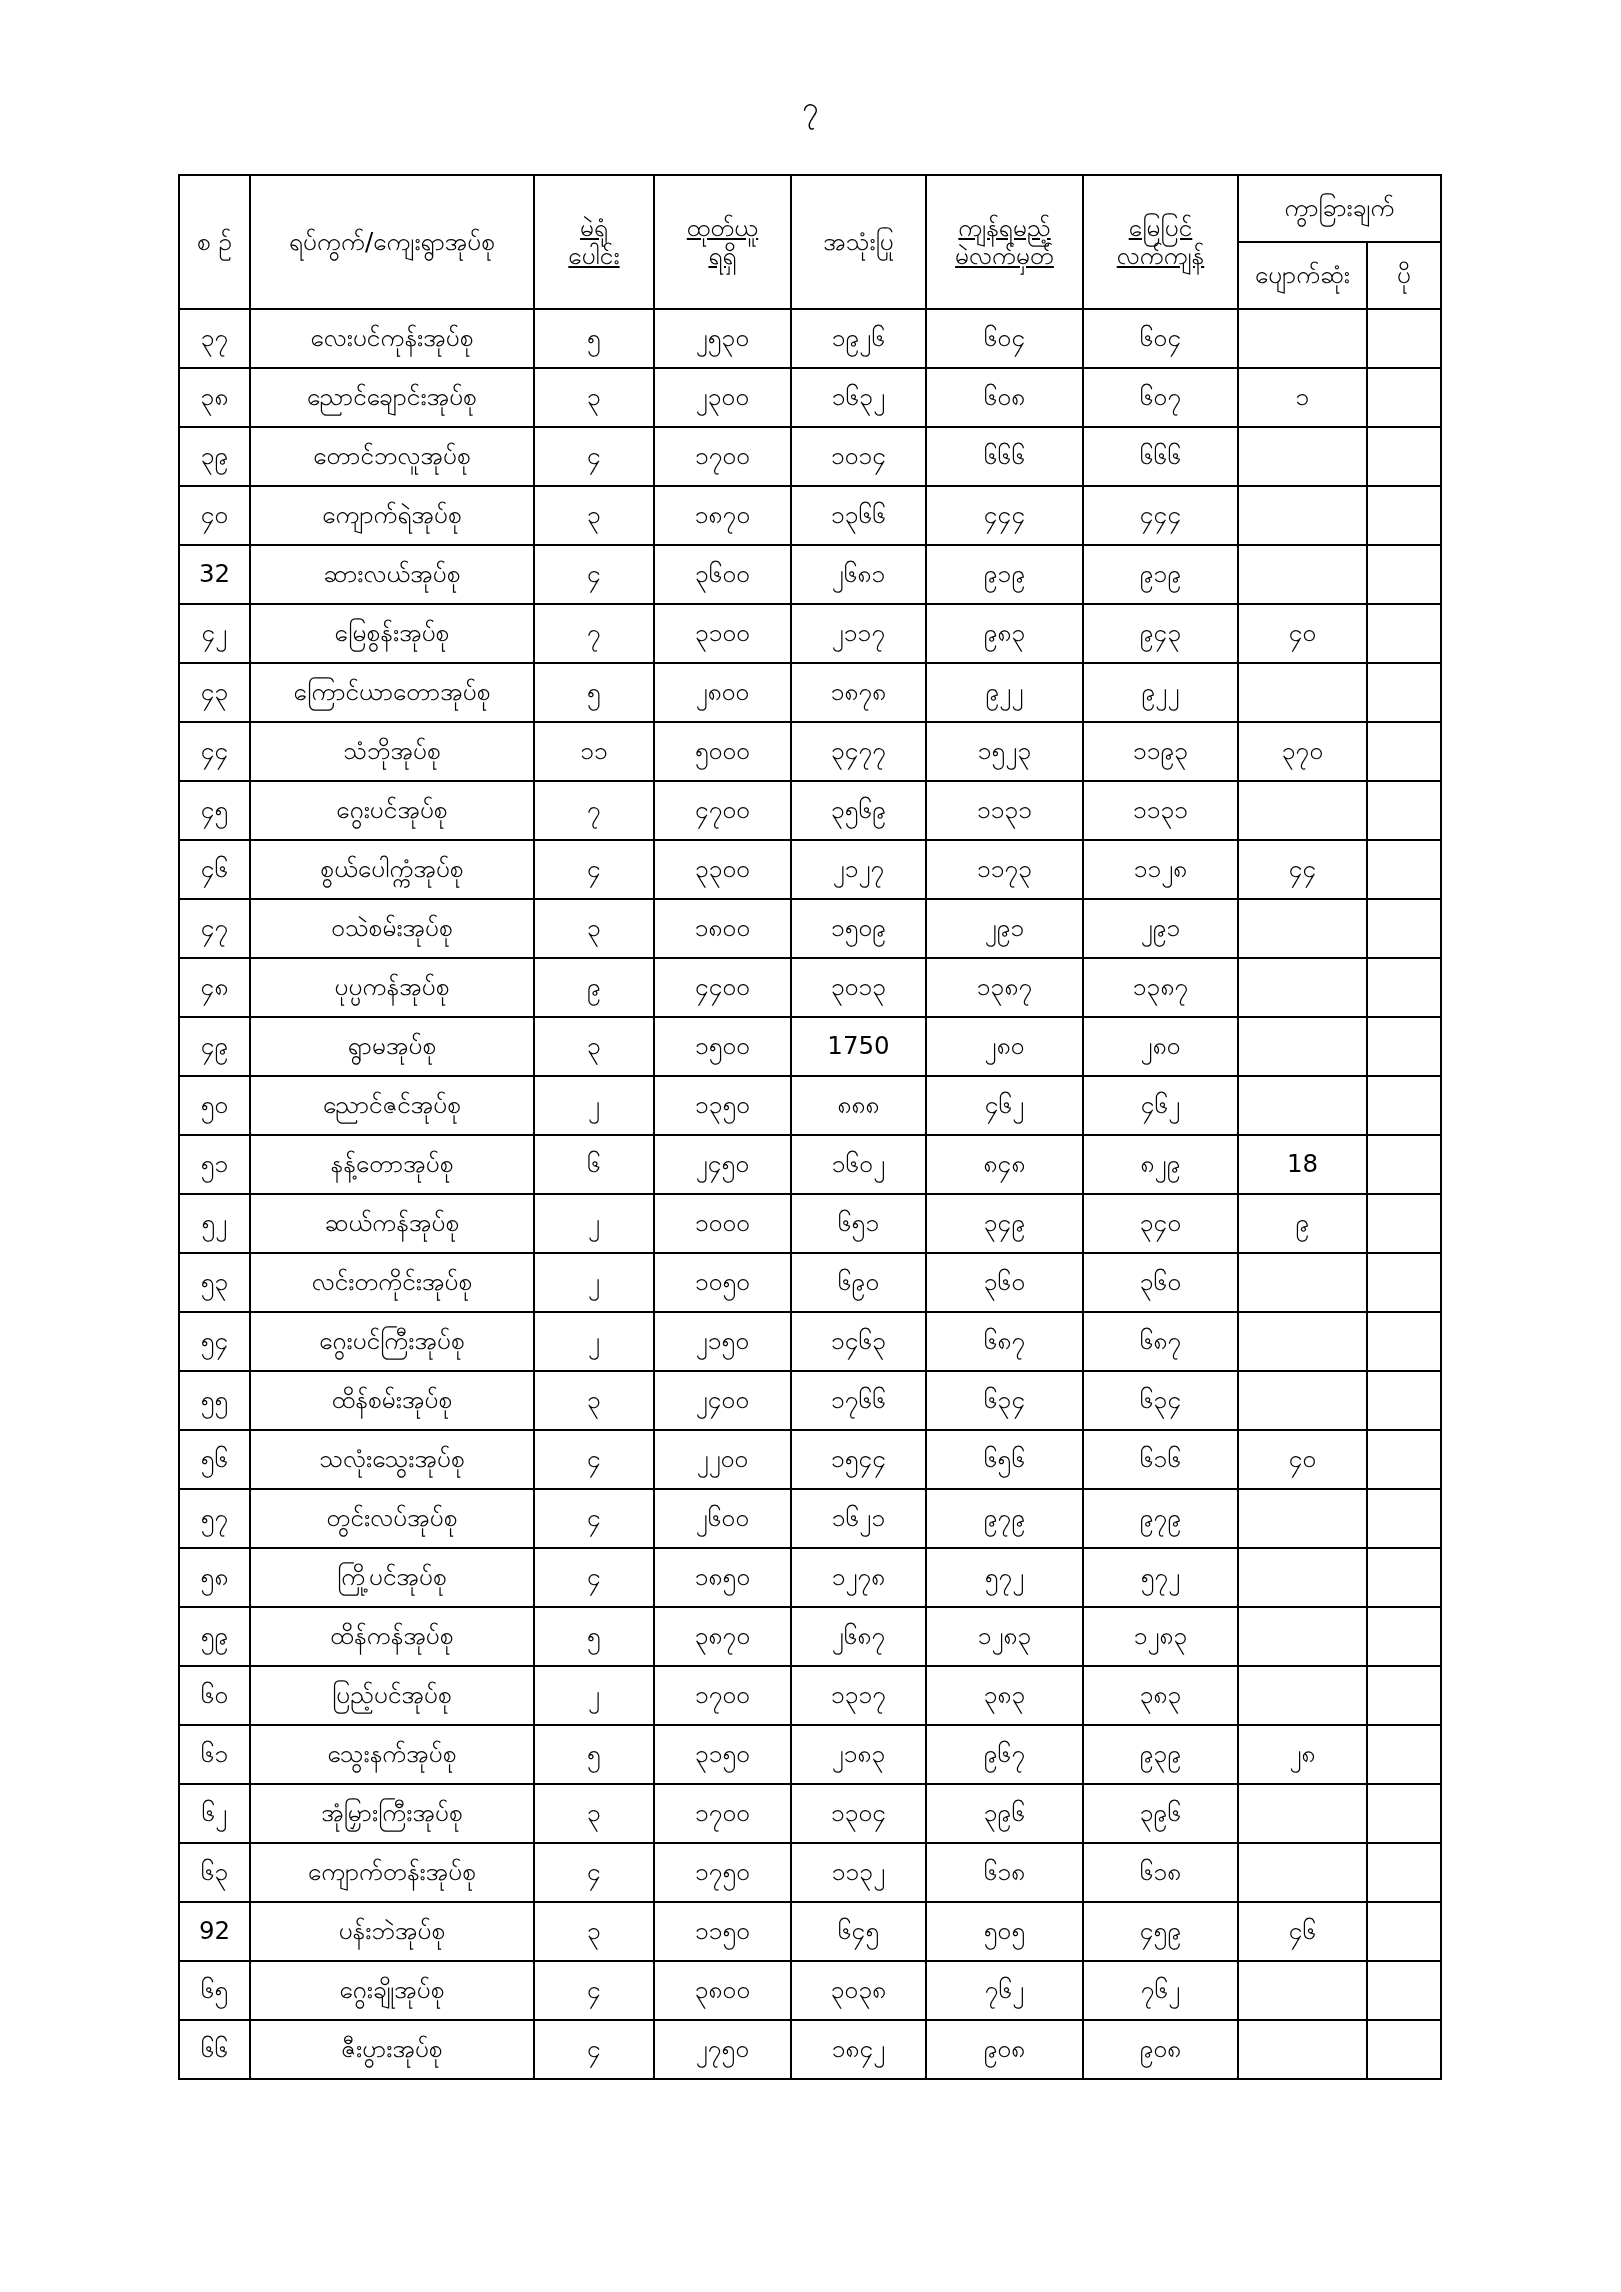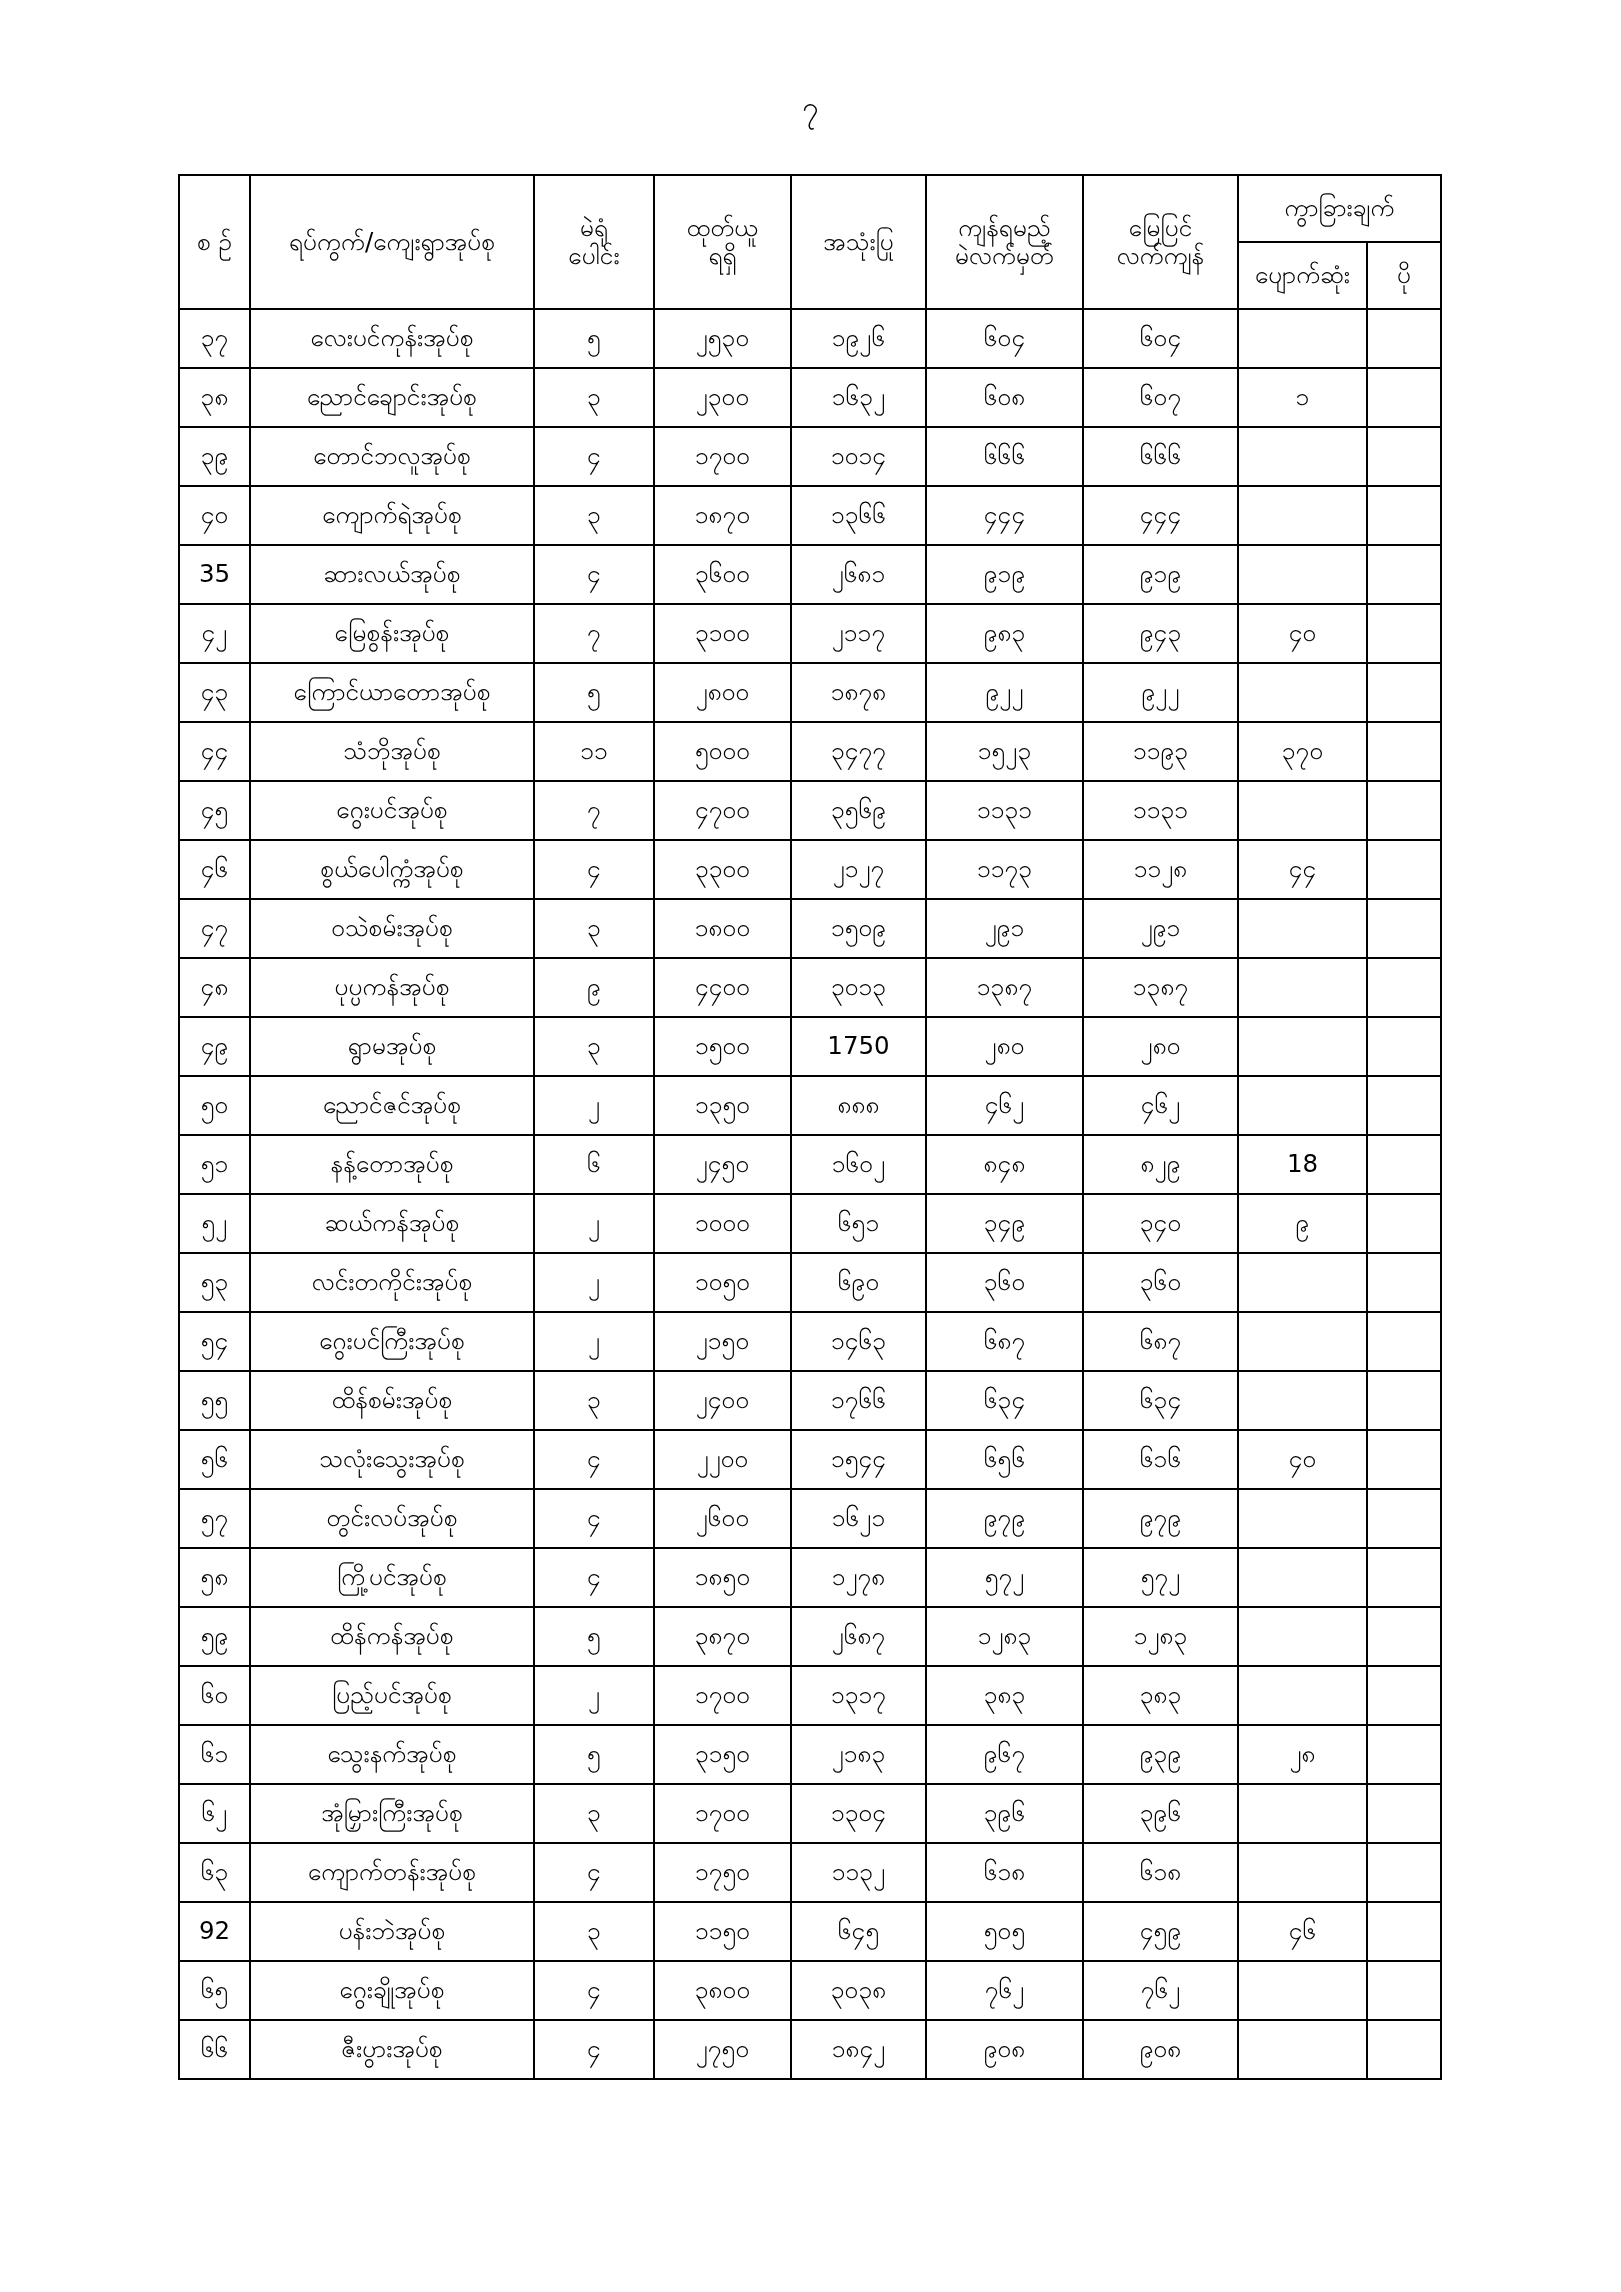--- a/index.html
+++ b/index.html
@@ -64,20 +64,21 @@
   .col-ground  { width: 155px; }
   .col-lost    { width: 129px; }
   .col-extra   { width: 74px; }
   .name-cell {
     text-align: left;
     padding-left: 13.7px;
     font-size: 25.5px;
   }
   .hdr-two-line span {
     display: block;
+    text-decoration: underline;
   }
   .hdr-stack {
     line-height: 1.2;
   }
   .diff-group-label {
     font-size: 24.5px;
     margin-top: 28px;
   }
 </style>
 </head>
@@ -170,21 +171,21 @@
             <td class="name-cell">ကျောက်ရဲအုပ်စု</td>
             <td>၃</td>
             <td>၁၈၇၀</td>
             <td>၁၃၆၆</td>
             <td>၄၄၄</td>
             <td>၄၄၄</td>
             <td></td>
             <td></td>
           </tr>
           <tr>
-            <td>35</td>
+            <td>32</td>
             <td class="name-cell">ဆားလယ်အုပ်စု</td>
             <td>၄</td>
             <td>၃၆၀၀</td>
             <td>၂၆၈၁</td>
             <td>၉၁၉</td>
             <td>၉၁၉</td>
             <td></td>
             <td></td>
           </tr>
           <tr>

